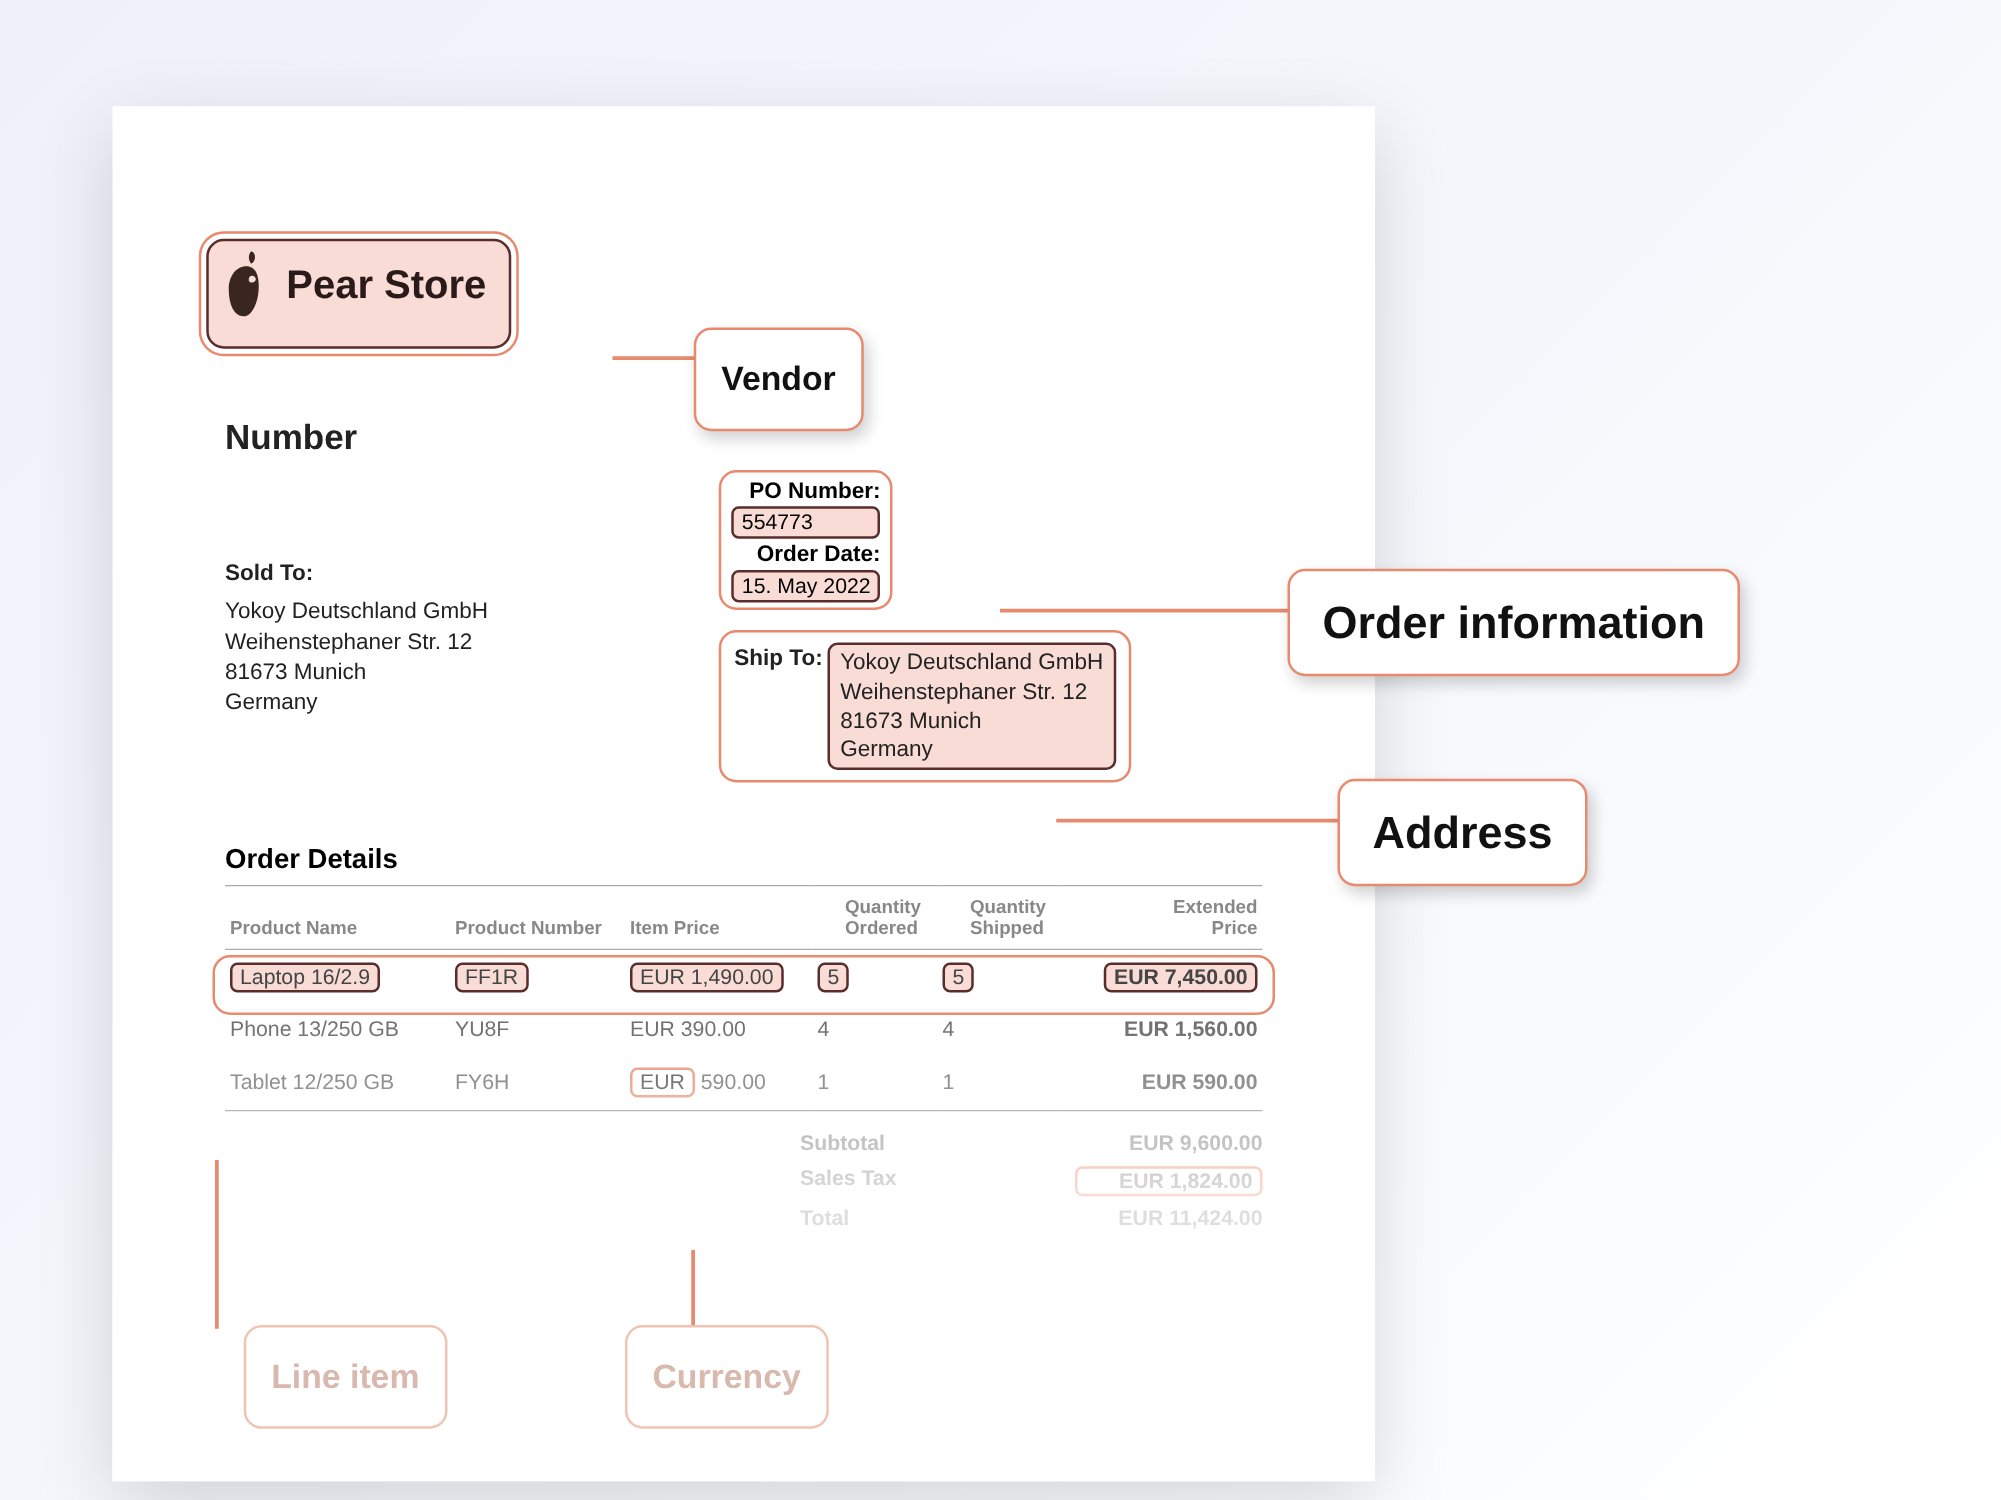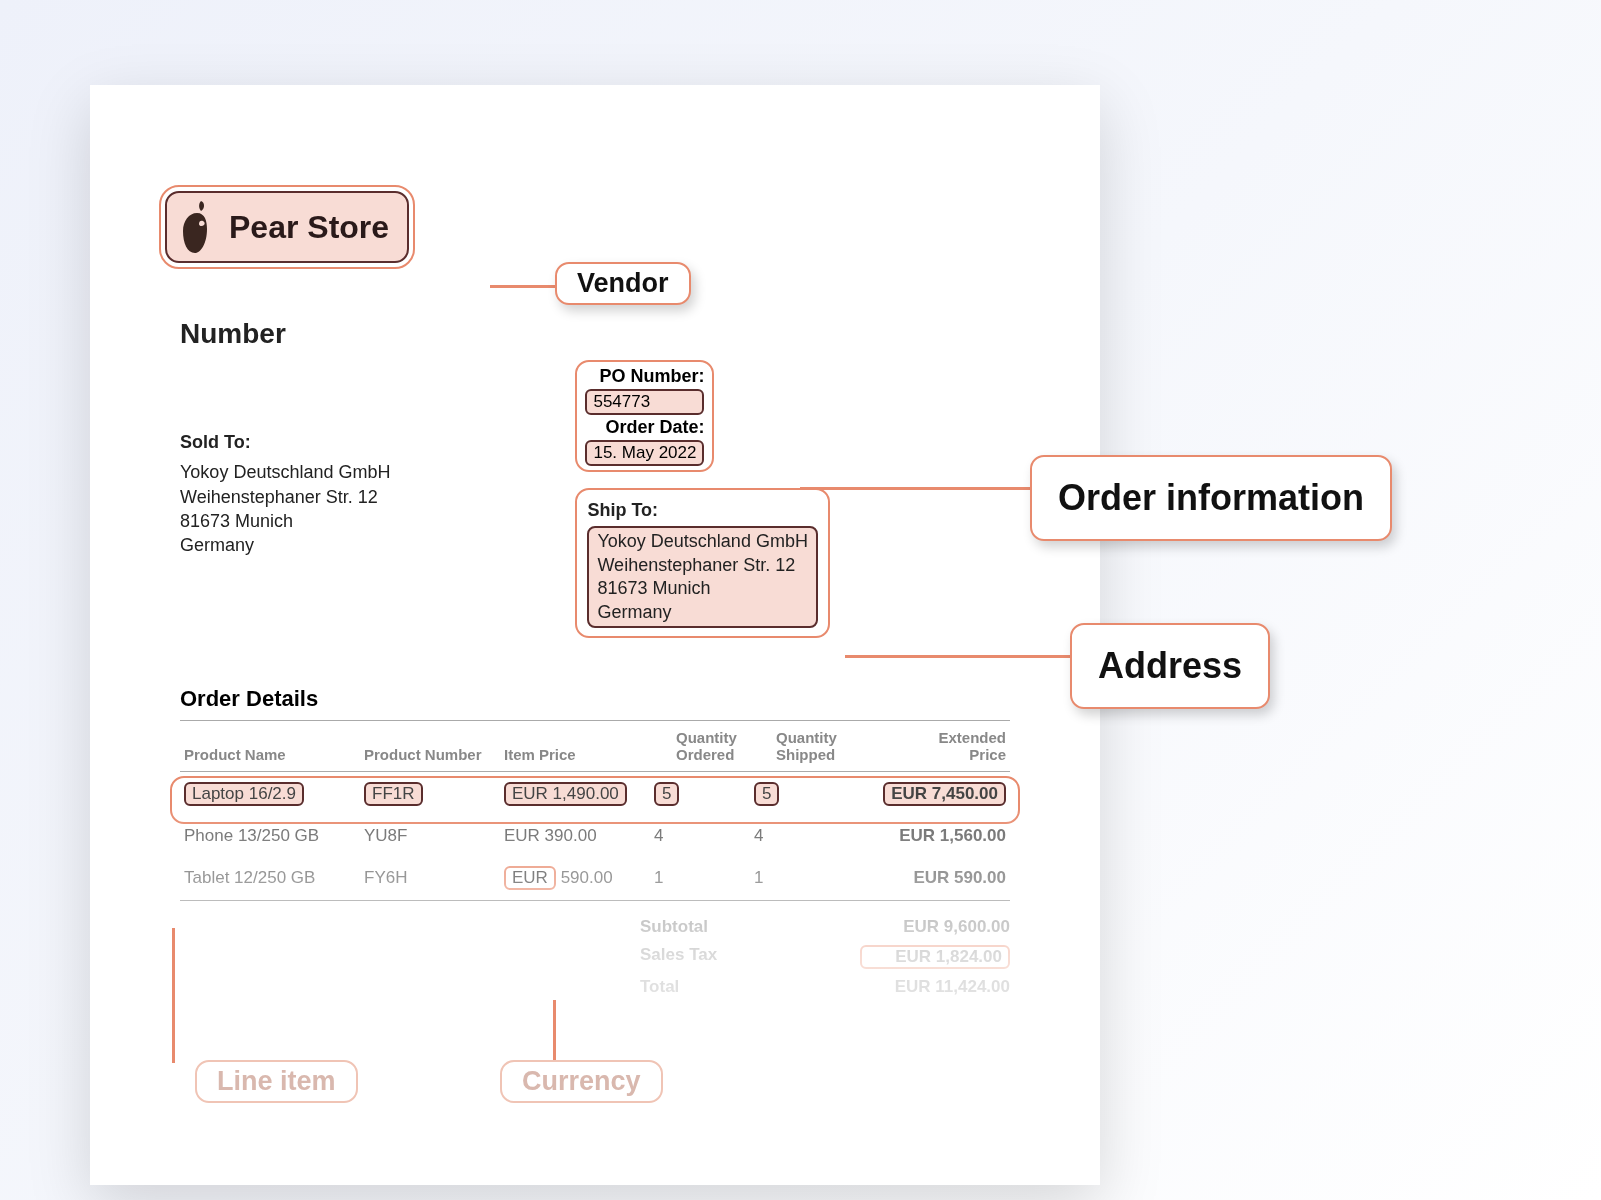--- a/index.html
+++ b/index.html
@@ -32,21 +32,21 @@
       justify-content: space-between;
       padding: 0 75px;
       font-size: 21px;
       color: #222;
     }
     .logo-box {
       display: inline-flex;
       align-items: center;
       gap: 12px;
       margin: 50px 0 0 75px;
-      padding: 6px 18px 6px 10px;
+      padding: 6px 18px 22px 10px;
       border: 2px solid #5a2d2d;
       border-radius: 14px;
       background: #f8dcd5;
       outline: 2px solid #e88a6d;
       outline-offset: 4px;
     }
     .logo-icon { width: 40px; height: 56px; }
     .logo-text { font-size: 32px; font-weight: bold; color: #2a1a1a; }
     .invoice-title {
       margin: 55px 0 0 90px;
@@ -81,21 +81,20 @@
       gap: 2px;
     }
     .sold-block { margin-top: 60px; font-size: 18px; line-height: 1.35; color: #222; }
     .sold-block .lbl { font-weight: bold; margin-bottom: 6px; }
     .ship-block { margin-top: 16px; font-size: 18px; line-height: 1.35; color: #222; }
     .ship-wrap {
       border: 2px solid #e88a6d;
       border-radius: 14px;
       padding: 8px 10px;
       display: inline-flex;
-      flex-direction: column;
       gap: 4px;
     }
     .ship-wrap .lbl { font-weight: bold; }
     .ship-addr {
       border: 2px solid #5a2d2d;
       background: #f8dcd5;
       border-radius: 8px;
       padding: 2px 8px;
       line-height: 1.3;
     }
@@ -149,21 +148,21 @@
     .totals .row .lbl { width: 160px; font-weight: bold; }
     .totals .row .val { width: 150px; text-align: right; font-weight: bold; }
     .totals .hl { border: 2px solid #e88a6d; border-radius: 6px; padding: 0 6px; }
 
     
     .callout {
       position: absolute;
       background: #fff;
       border: 2px solid #e88a6d;
       border-radius: 14px;
-      padding: 4px 20px;
+      padding: 24px 20px;
       font-size: 27px;
       font-weight: 600;
       color: #111;
       box-shadow: 4px 6px 12px rgba(0,0,0,0.18);
     }
     .callout.big { font-size: 36px; font-weight: 700; padding: 20px 26px; }
     .callout.faded {
       box-shadow: none;
       color: #d9b8ae;
       border-color: #f0c4b5;

